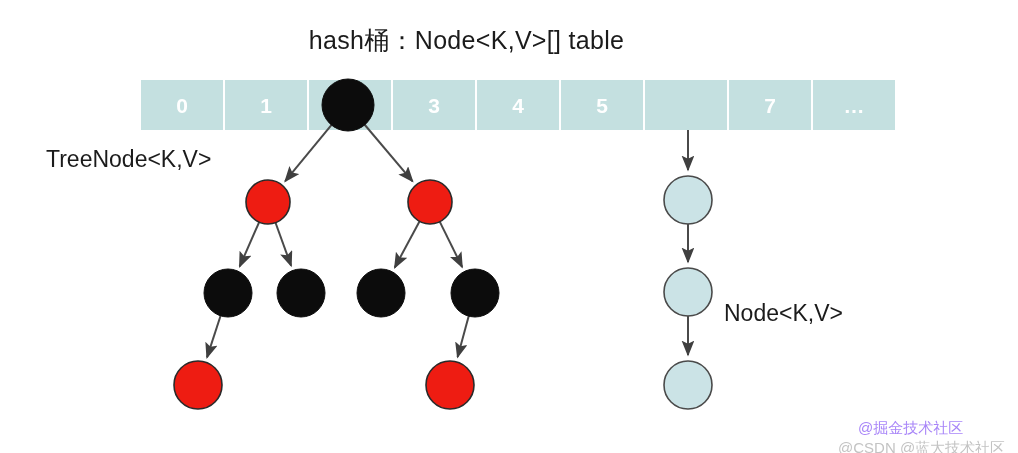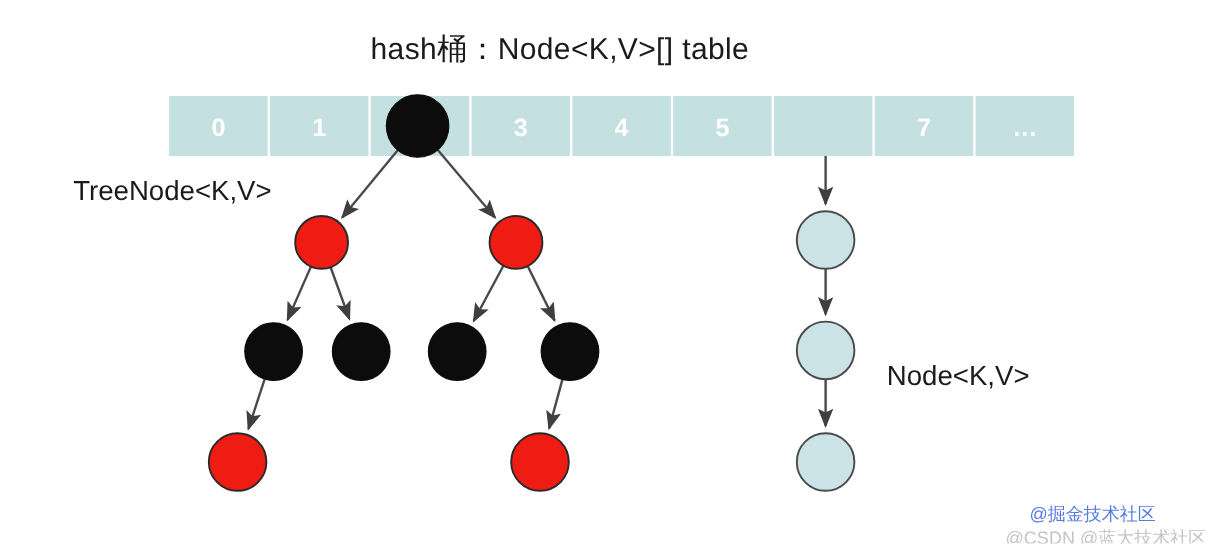--- a/index.html
+++ b/index.html
@@ -35,21 +35,20 @@
     letter-spacing: 0.3px;
     font-family: "Liberation Sans", sans-serif;
   }
 
   .side-label {
     position: absolute;
     font-size: 23px;
     color: #1b1b1b;
     font-family: "Liberation Sans", sans-serif;
     white-space: nowrap;
-    margin-left: 15px;
   }
   .label-treenode {
     left: 46px;
     top: 146px;
   }
   .label-node {
     left: 724px;
     top: 300px;
   }
 
@@ -61,21 +60,21 @@
     white-space: nowrap;
     font-family: "Liberation Sans", sans-serif;
   }
   .wm-a {
     left: 838px;
     top: 439px;
   }
   .wm-b {
     left: 858px;
     top: 419px;
-    color: #1d4ed8;
+    color: #8b5cf6;
     opacity: 0.75;
   }
 
   .cell-num {
     font-family: "Liberation Sans", sans-serif;
     font-size: 21px;
     font-weight: bold;
     fill: #ffffff;
   }
 </style>

